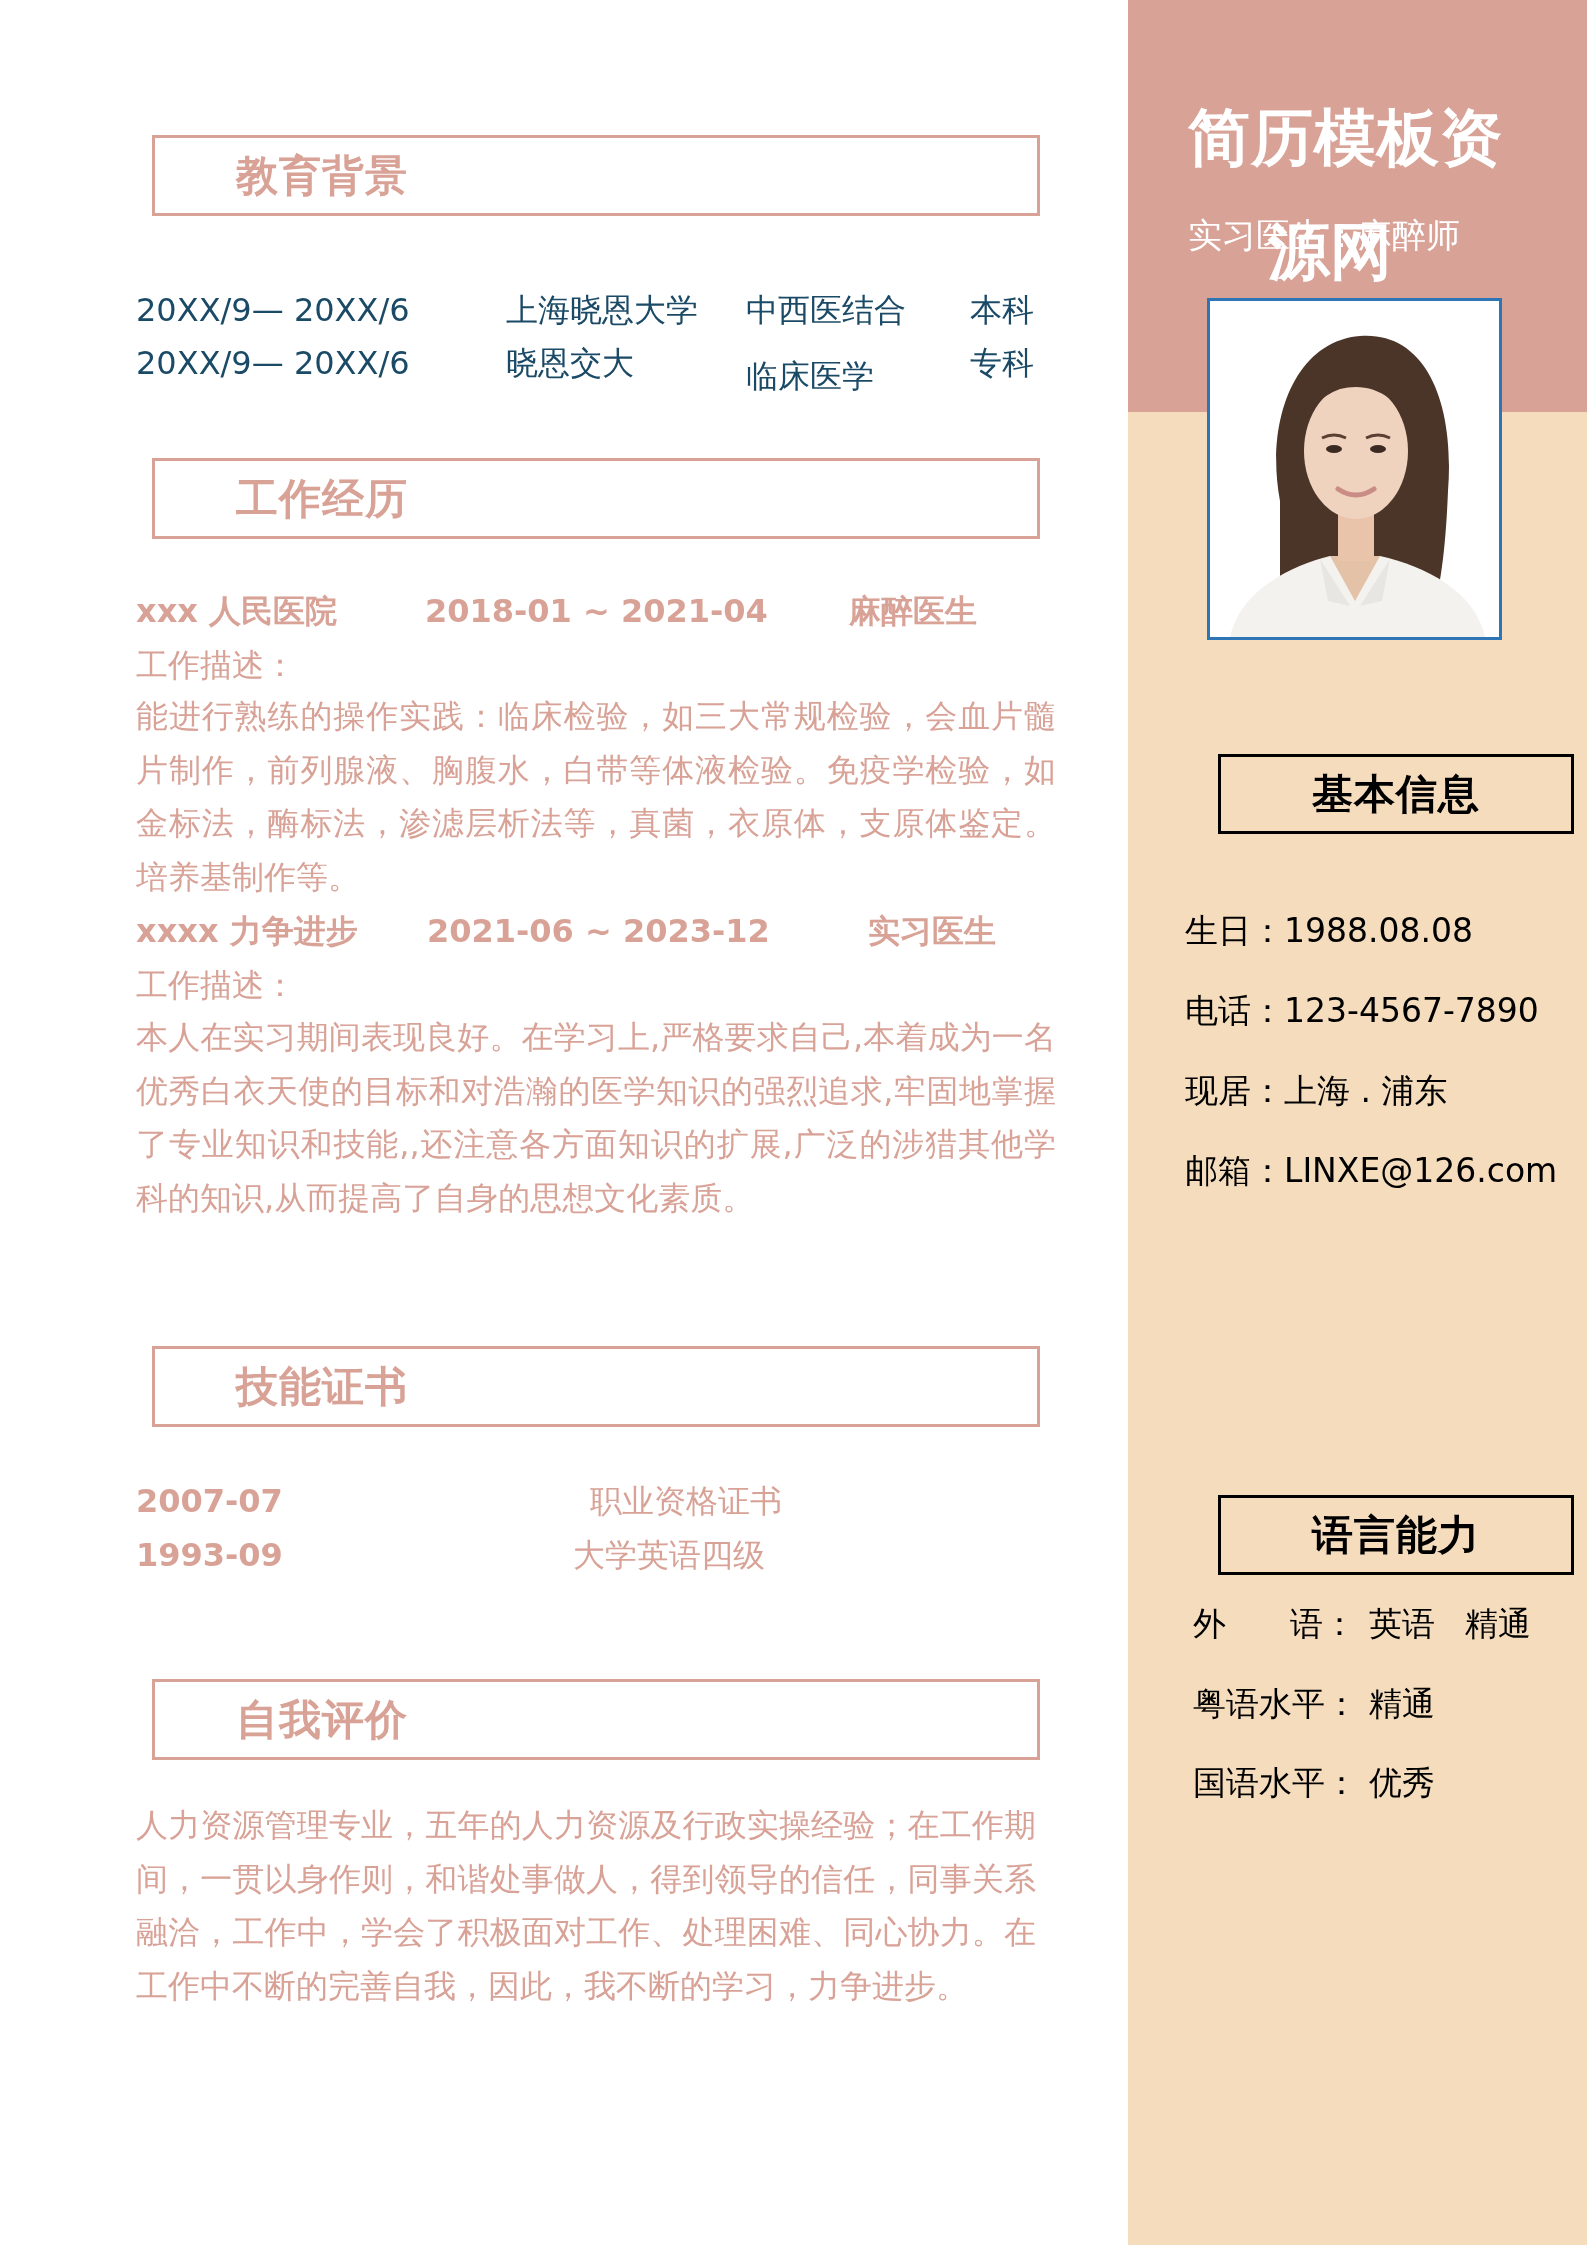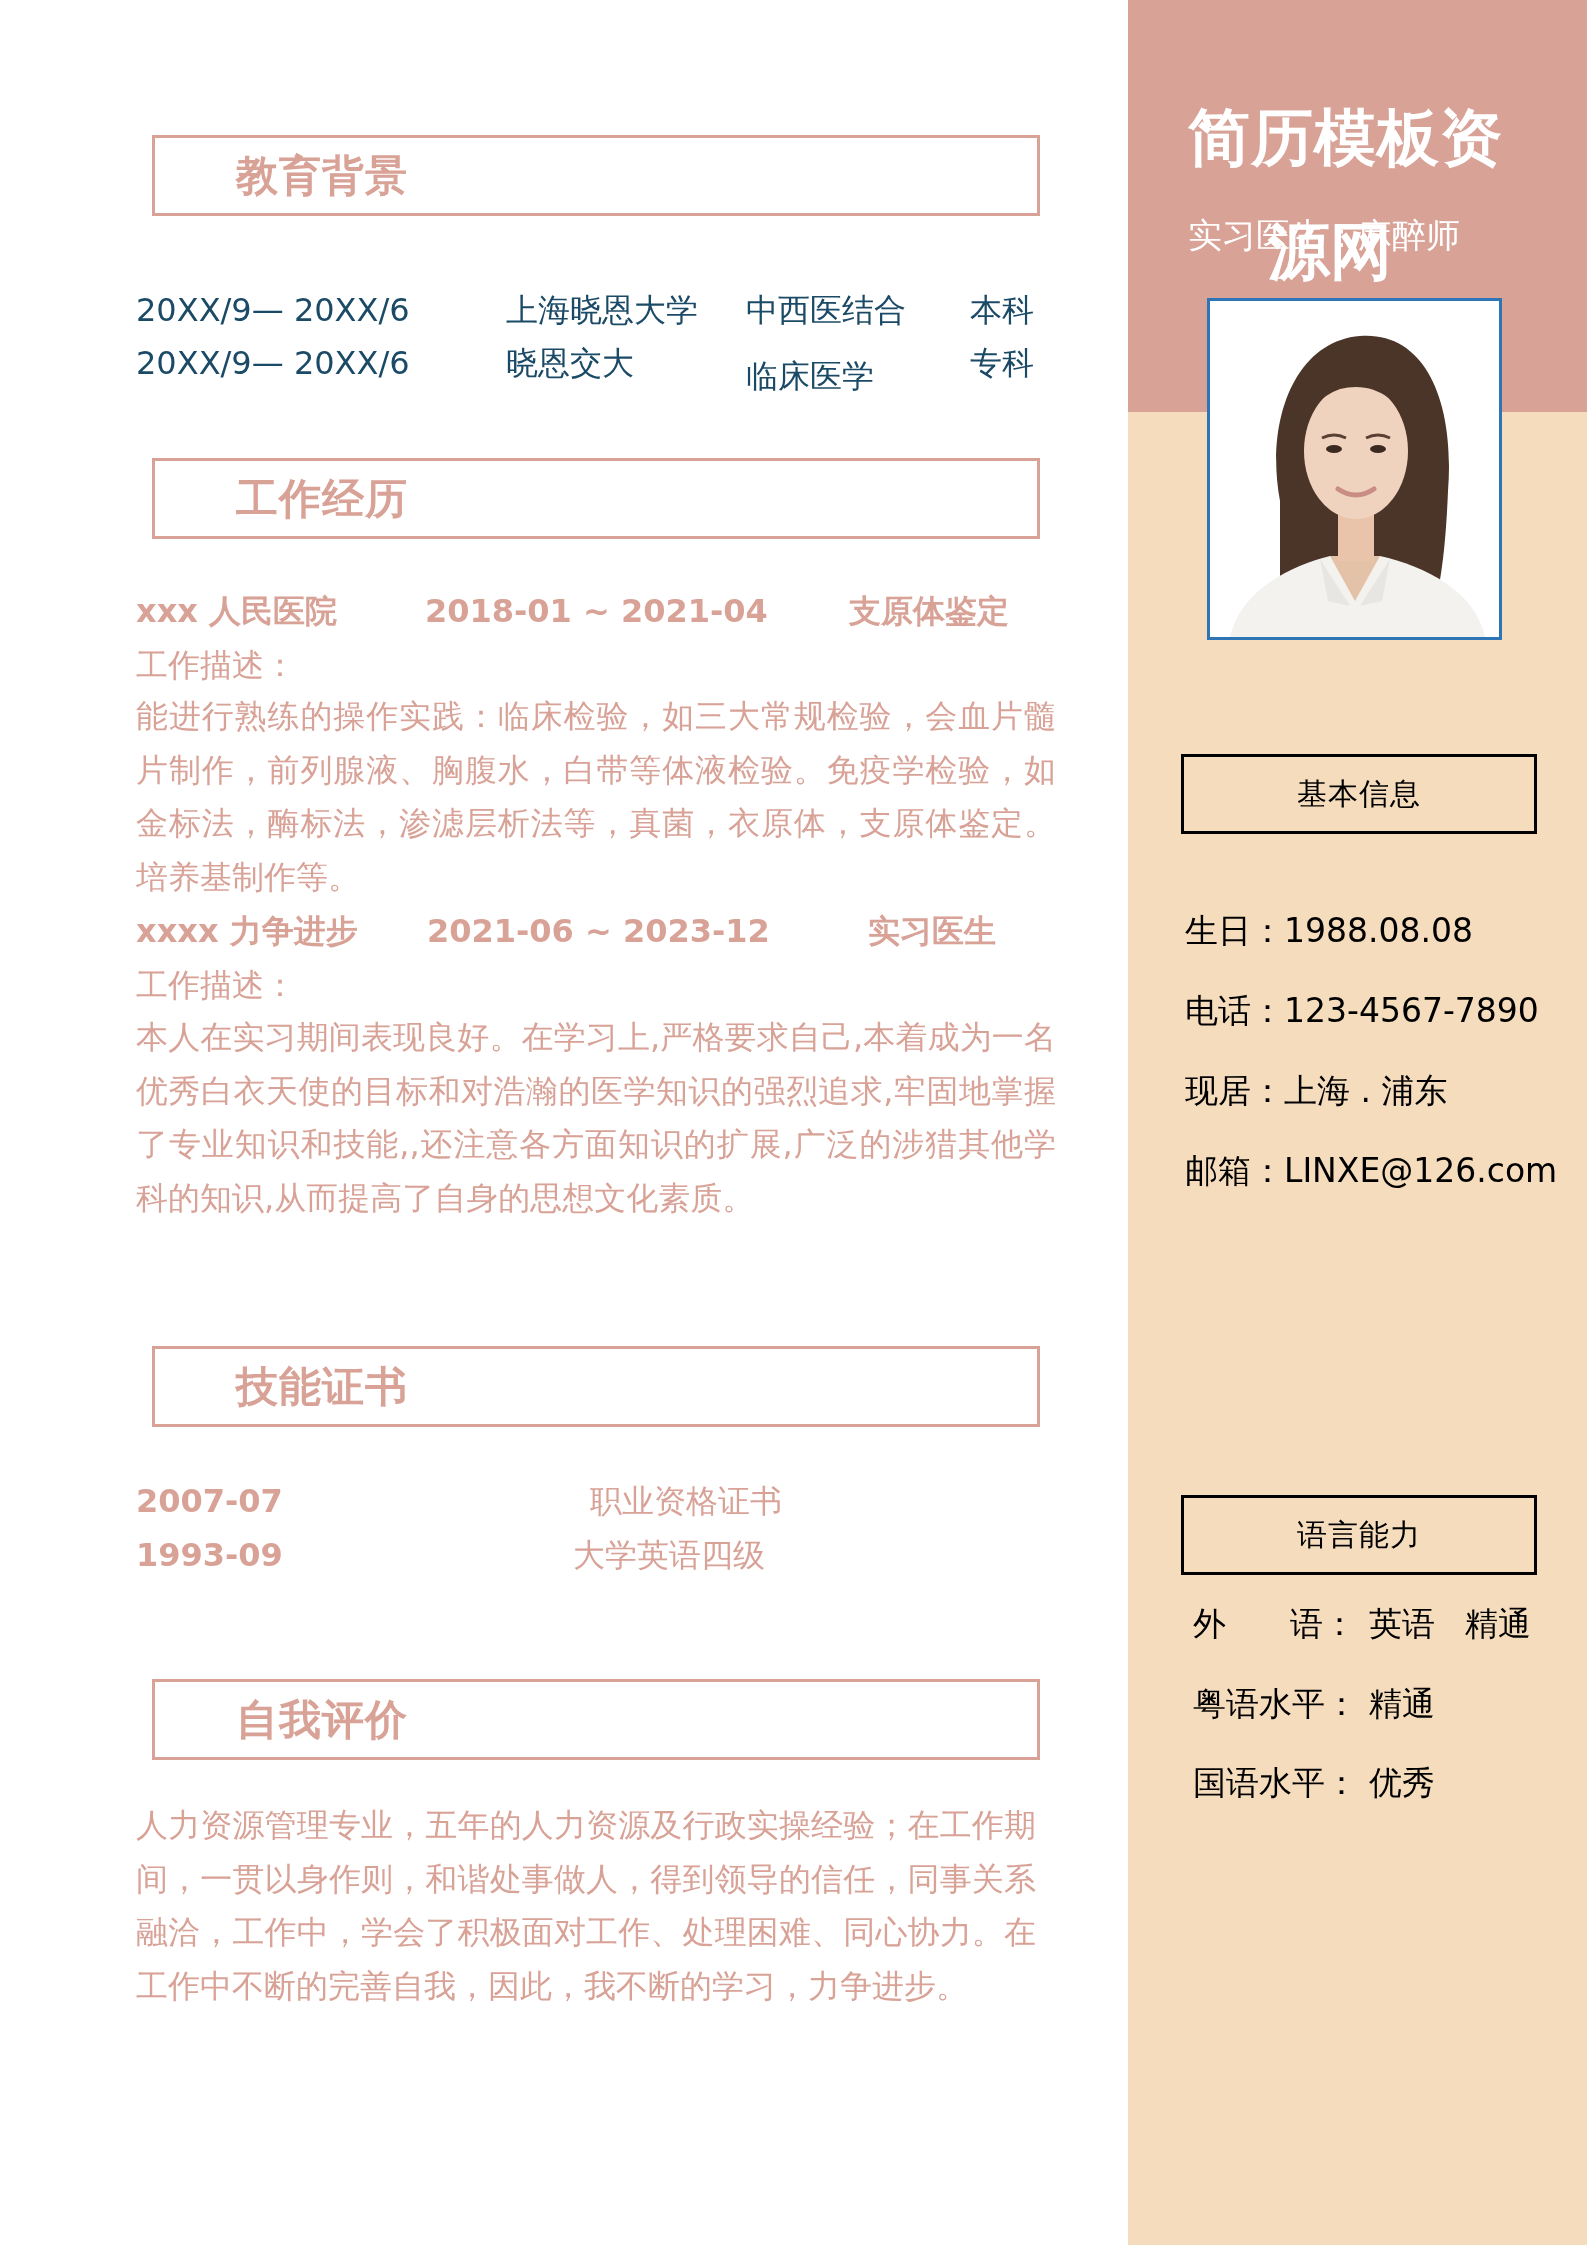--- a/index.html
+++ b/index.html
@@ -18,23 +18,23 @@
     .title-line2 { position: absolute; left: 1268px; top: 212px; font-size: 62px; font-weight: bold; color: #ffffff; line-height: 80px; z-index: 3; }
     .subtitle { position: absolute; left: 1188px; top: 213px; font-size: 34px; color: #ffffff; line-height: 44px; z-index: 2; }
 
     .photo-frame {
       position: absolute; left: 1207px; top: 298px; width: 295px; height: 342px;
       border: 3px solid #2E75B6; box-sizing: border-box; background: #ffffff; overflow: hidden; z-index: 2;
     }
     .photo-frame svg { display: block; width: 100%; height: 100%; }
 
     .side-box {
-      position: absolute; left: 1181px; width: 356px; height: 80px; box-sizing: border-box;
+      position: absolute; left: 1218px; width: 356px; height: 80px; box-sizing: border-box;
       border: 3px solid #000000; text-align: center; line-height: 74px;
-      font-size: 30px; font-weight: normal; color: #000000; letter-spacing: 1px;
+      font-size: 41px; font-weight: bold; color: #000000; letter-spacing: 1px;
     }
     .info-line { position: absolute; left: 1185px; font-size: 33px; color: #000000; line-height: 44px; white-space: nowrap; }
     .lang-line { position: absolute; font-size: 33px; color: #000000; line-height: 44px; white-space: nowrap; }
 
     
     .sec-box {
       position: absolute; left: 152px; width: 888px; height: 81px; box-sizing: border-box;
       border: 3px solid #D8A297; background: #ffffff;
     }
     .sec-box .sec-title {
@@ -130,21 +130,21 @@
 <div class="edu-cell" style="left:506px; top:343px;">晓恩交大</div>
 <div class="edu-cell" style="left:746px; top:356px;text-align:right;">临床医学</div>
 <div class="edu-cell" style="left:970px; top:343px;">专科</div>
 
 <div class="sec-box" style="top:458px;">
   <span class="sec-title">工作经历</span>
 </div>
 
 <div class="work-head" style="left:136px; top:591px;">xxx 人民医院</div>
 <div class="work-head" style="left:425px; top:591px;">2018-01 ~ 2021-04</div>
-<div class="work-head" style="left:849px; top:591px;">支原体鉴定</div>
+<div class="work-head" style="left:849px; top:591px;">麻醉医生</div>
 <div class="work-label" style="top:645px;">工作描述：</div>
 <div class="para" style="top:690px;">能进行熟练的操作实践：临床检验，如三大常规检验，会血片髓片制作，前列腺液、胸腹水，白带等体液检验。免疫学检验，如金标法，酶标法，渗滤层析法等，真菌，衣原体，支原体鉴定。培养基制作等。</div>
 
 <div class="work-head" style="left:136px; top:911px;">xxxx 力争进步</div>
 <div class="work-head" style="left:427px; top:911px;">2021-06 ~ 2023-12</div>
 <div class="work-head" style="left:868px; top:911px;">实习医生</div>
 <div class="work-label" style="top:965px;">工作描述：</div>
 <div class="para" style="top:1011px;">本人在实习期间表现良好。在学习上,严格要求自己,本着成为一名优秀白衣天使的目标和对浩瀚的医学知识的强烈追求,牢固地掌握了专业知识和技能,,还注意各方面知识的扩展,广泛的涉猎其他学科的知识,从而提高了自身的思想文化素质。</div>
 
 <div class="sec-box" style="top:1346px;">

